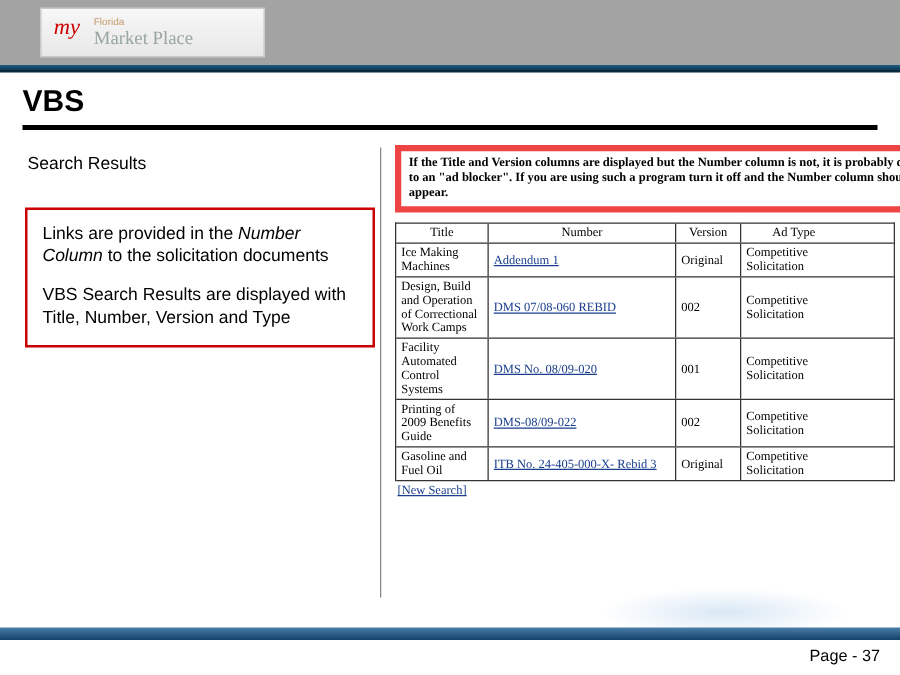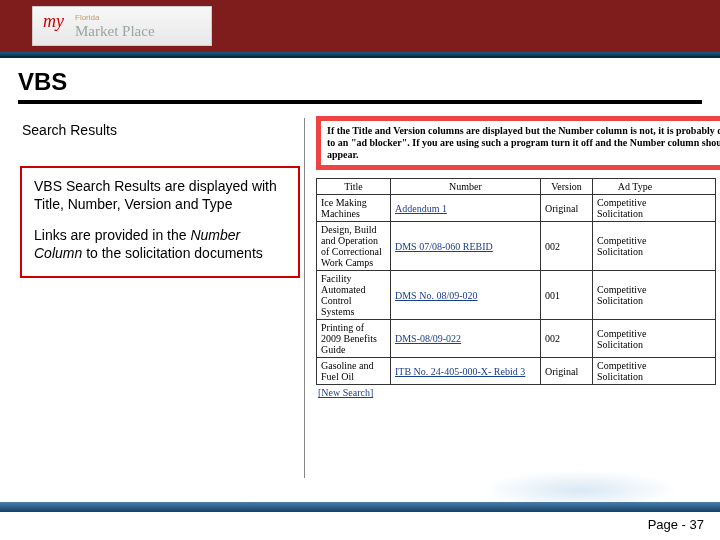--- a/index.html
+++ b/index.html
@@ -1,19 +1,19 @@
 <!DOCTYPE html>
 <html><head>
 <meta charset="utf-8">
 <style>
   * { box-sizing: border-box; margin: 0; padding: 0; }
   html, body { width: 720px; height: 540px; font-family: Arial, sans-serif; background: #fff; overflow: hidden; }
   .slide { position: relative; width: 720px; height: 540px; }
 
-  .top-banner { position: relative; height: 52px; background: #7f1d1d; }
+  .top-banner { position: relative; height: 52px; background: #a3a3a3; }
   .logo-box { position: absolute; left: 32px; top: 6px; width: 180px; height: 40px; background: linear-gradient(#f7f7f7,#e8e8e8); border:1px solid #ccc; }
   .logo-my { position:absolute; left:10px; top:4px; font-family: cursive; font-size:18px; color:#c00; font-style:italic; }
   .logo-fl { position:absolute; left:42px; top:6px; font-size:8px; color:#c49a6c; }
   .logo-mp { position:absolute; left:42px; top:16px; font-family: cursive; font-size:15px; color:#9aa6a0; }
   .banner-rule { height:6px; background: linear-gradient(#1e5b82,#0d3854); border-bottom:2px solid #0a2a40; }
 
   .title-area { padding: 10px 18px 6px 18px; }
   .title-text { font-weight: bold; font-size: 24px; color:#000; }
   .title-underline { height:4px; background:#000; margin-top:4px; }
 
@@ -61,24 +61,24 @@
 
   <div class="title-area">
     <div class="title-text">VBS</div>
     <div class="title-underline"></div>
   </div>
 
   <div class="content">
     <div class="left-col">
       <div class="subhead">Search Results</div>
       <div class="callout">
-        <p>VBS Search Results are displayed with Title, Number, Version and Type</p>
         <p>
           <span>Links are provided in the </span><span class="em">Number Column</span><span> to the solicitation documents</span>
         </p>
+        <p>VBS Search Results are displayed with Title, Number, Version and Type</p>
       </div>
     </div>
 
     <div class="right-col">
       <div class="vdiv"></div>
       <div class="info-box">If the Title and Version columns are displayed but the Number column is not, it is probably due to an "ad blocker". If you are using such a program turn it off and the Number column should appear.</div>
 
       <div class="grid">
         <div class="row hdr">
           <div class="cell c-title">Title</div>

